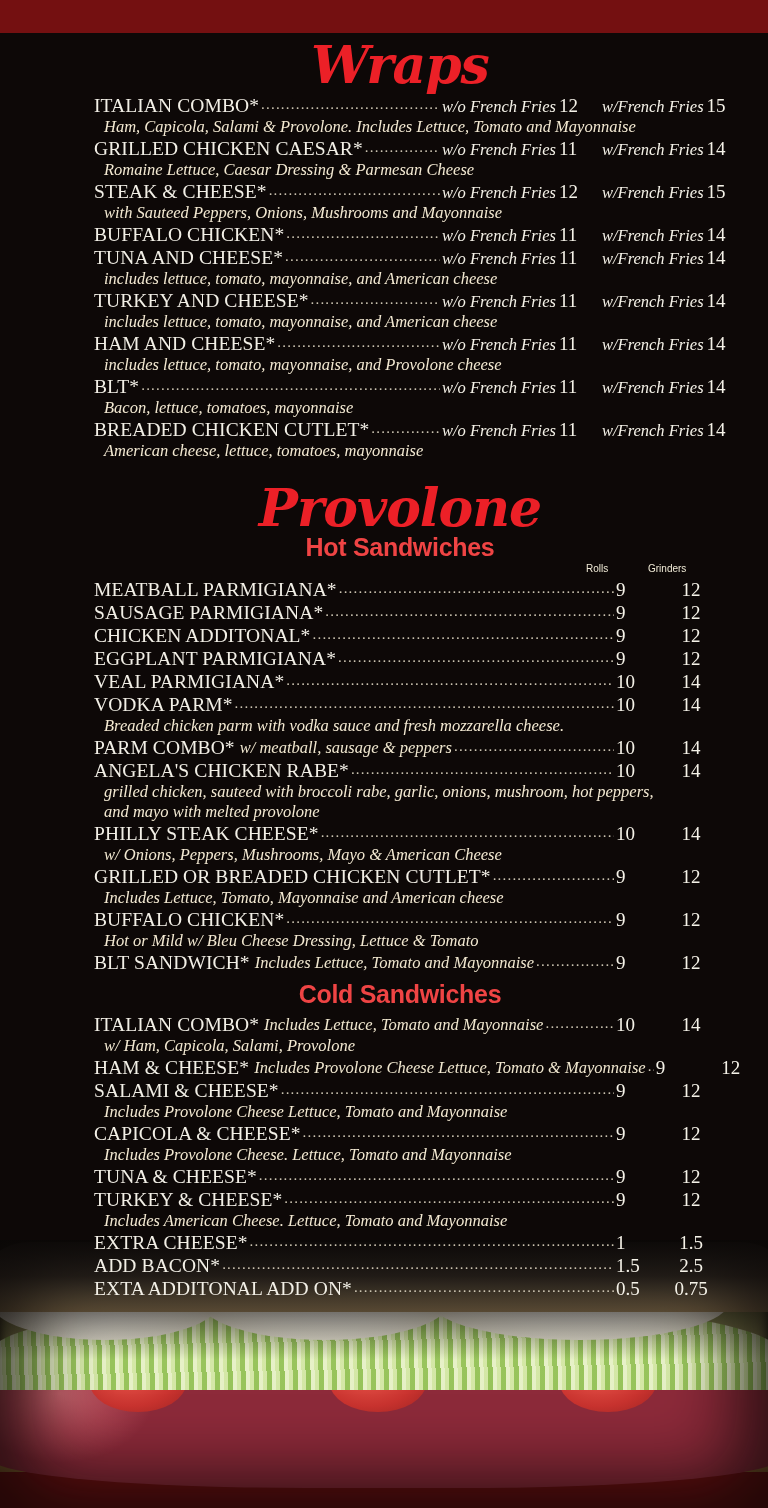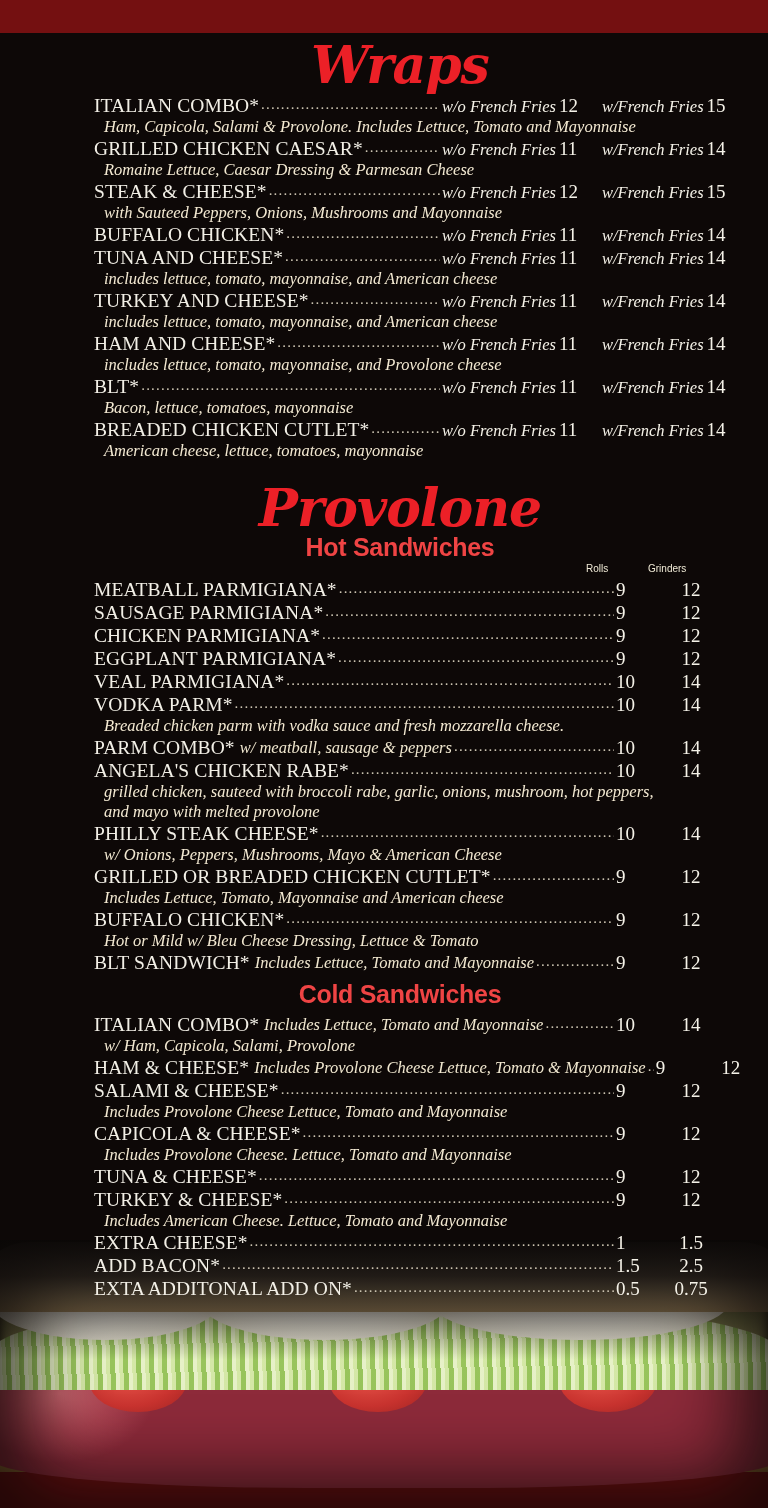--- a/index.html
+++ b/index.html
@@ -248,21 +248,21 @@
         <div class="row">
           <div class="line">
             <span class="nm">SAUSAGE PARMIGIANA*</span>
             <span class="dots">......................................................................................................................................................</span>
             <span class="p1">9</span>
             <span class="p2">12</span>
           </div>
         </div>
         <div class="row">
           <div class="line">
-            <span class="nm">CHICKEN PARMIGIANA*</span>
+            <span class="nm">CHICKEN ADDITONAL*</span>
             <span class="dots">......................................................................................................................................................</span>
             <span class="p1">9</span>
             <span class="p2">12</span>
           </div>
         </div>
         <div class="row">
           <div class="line">
             <span class="nm">EGGPLANT PARMIGIANA*</span>
             <span class="dots">......................................................................................................................................................</span>
             <span class="p1">9</span>

